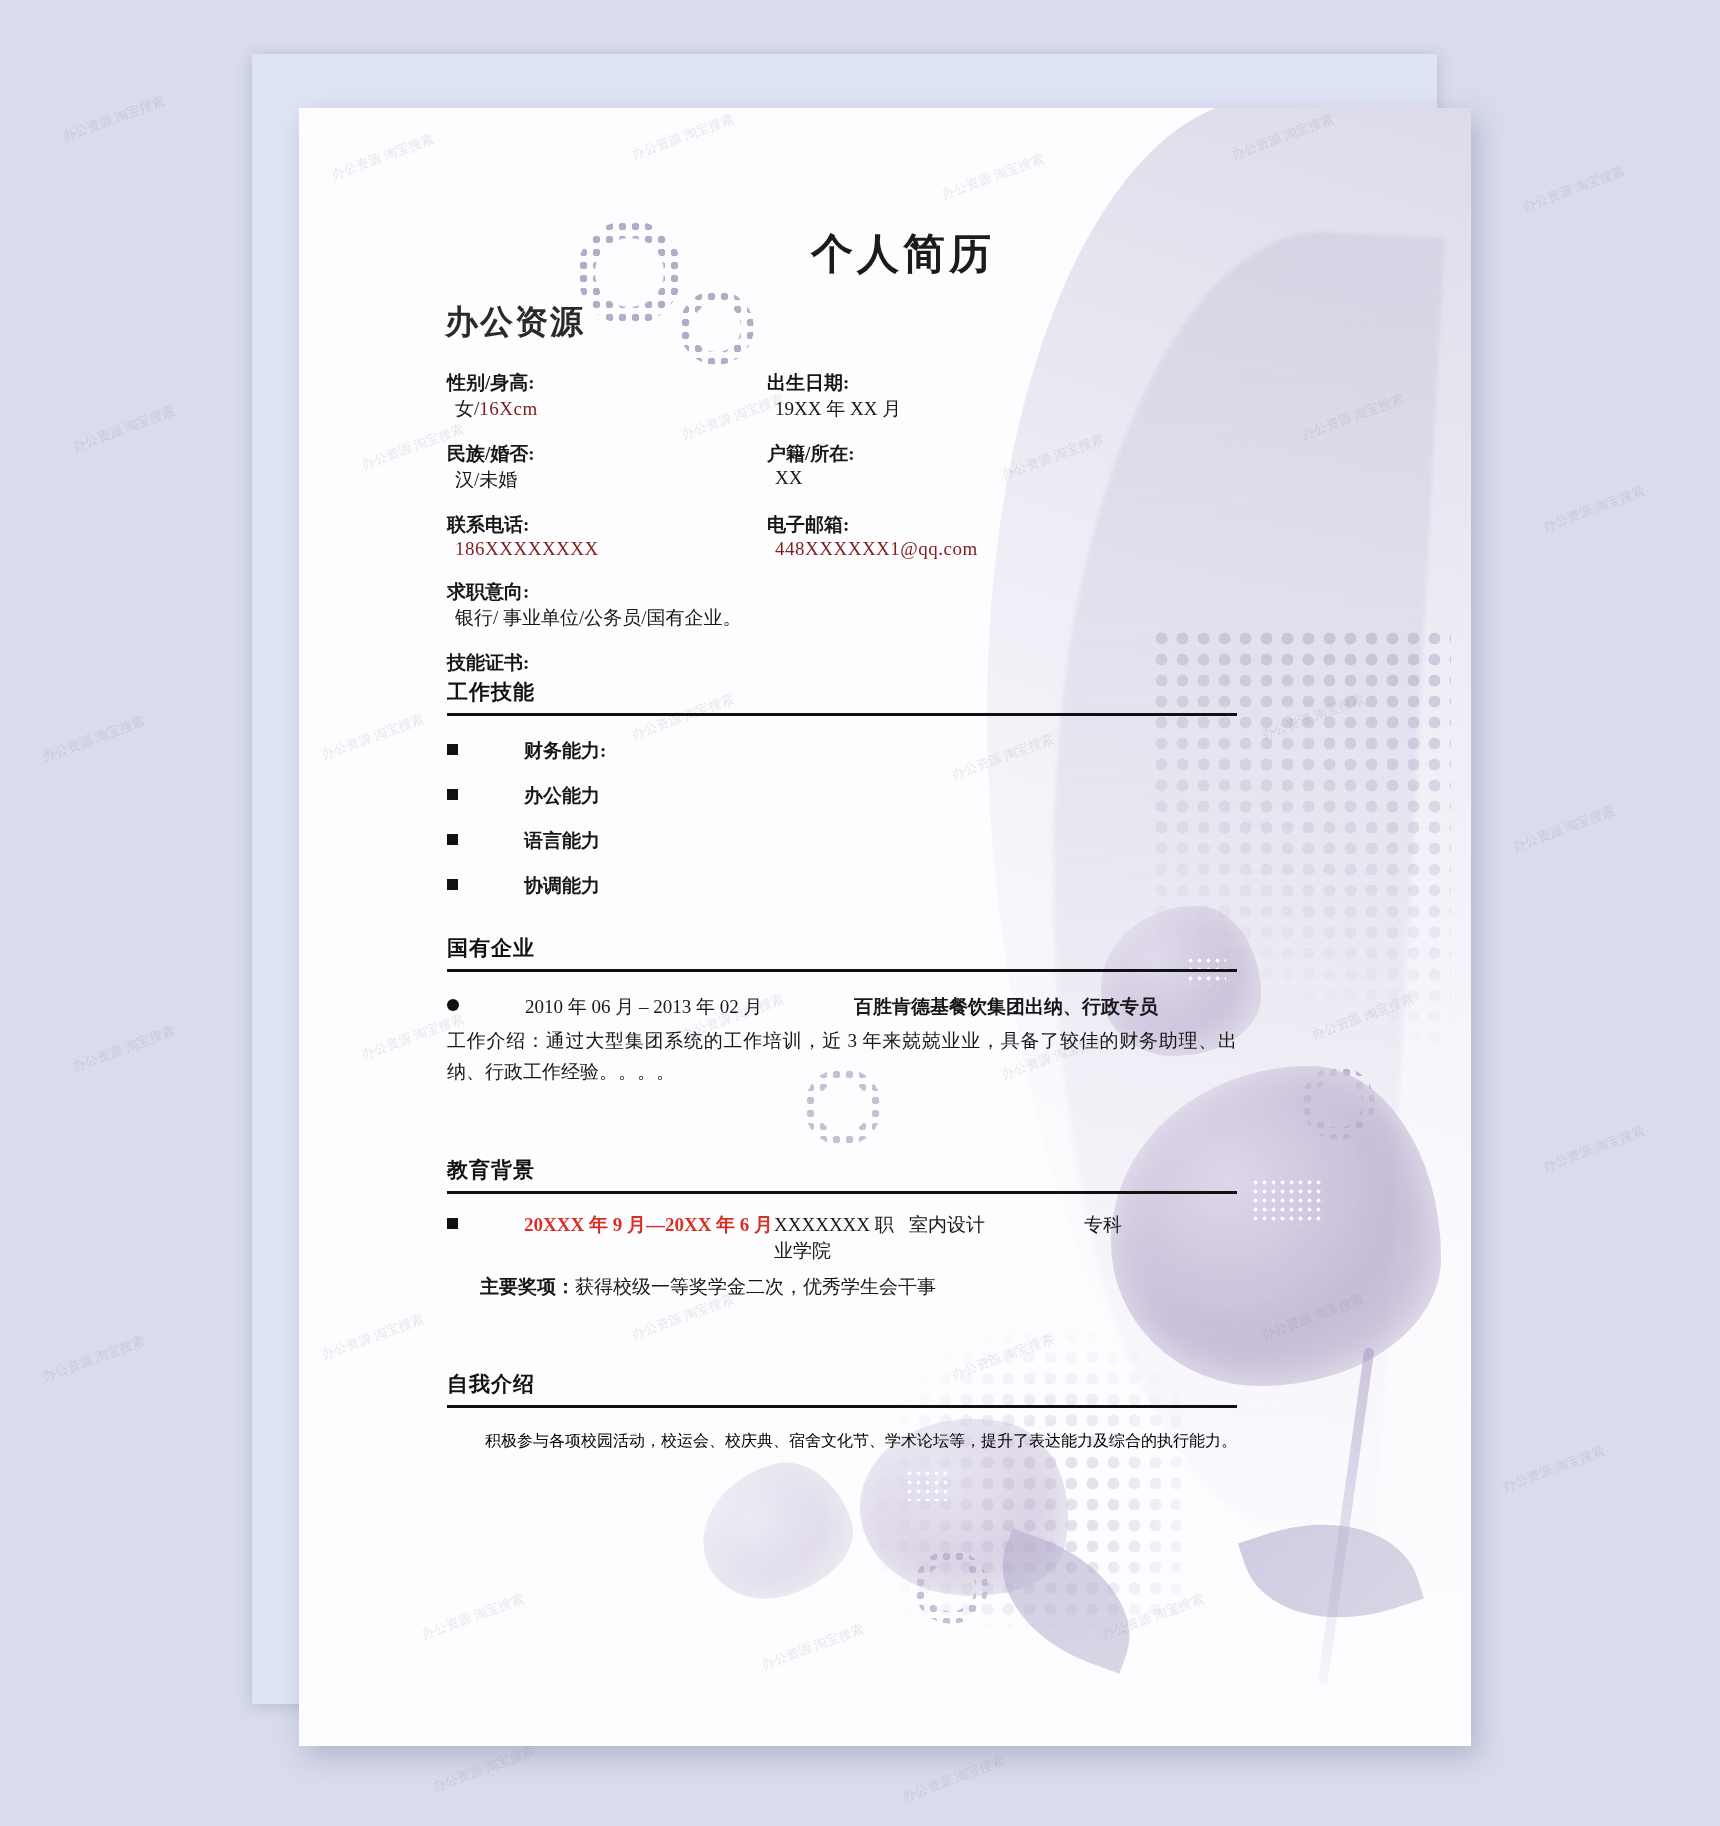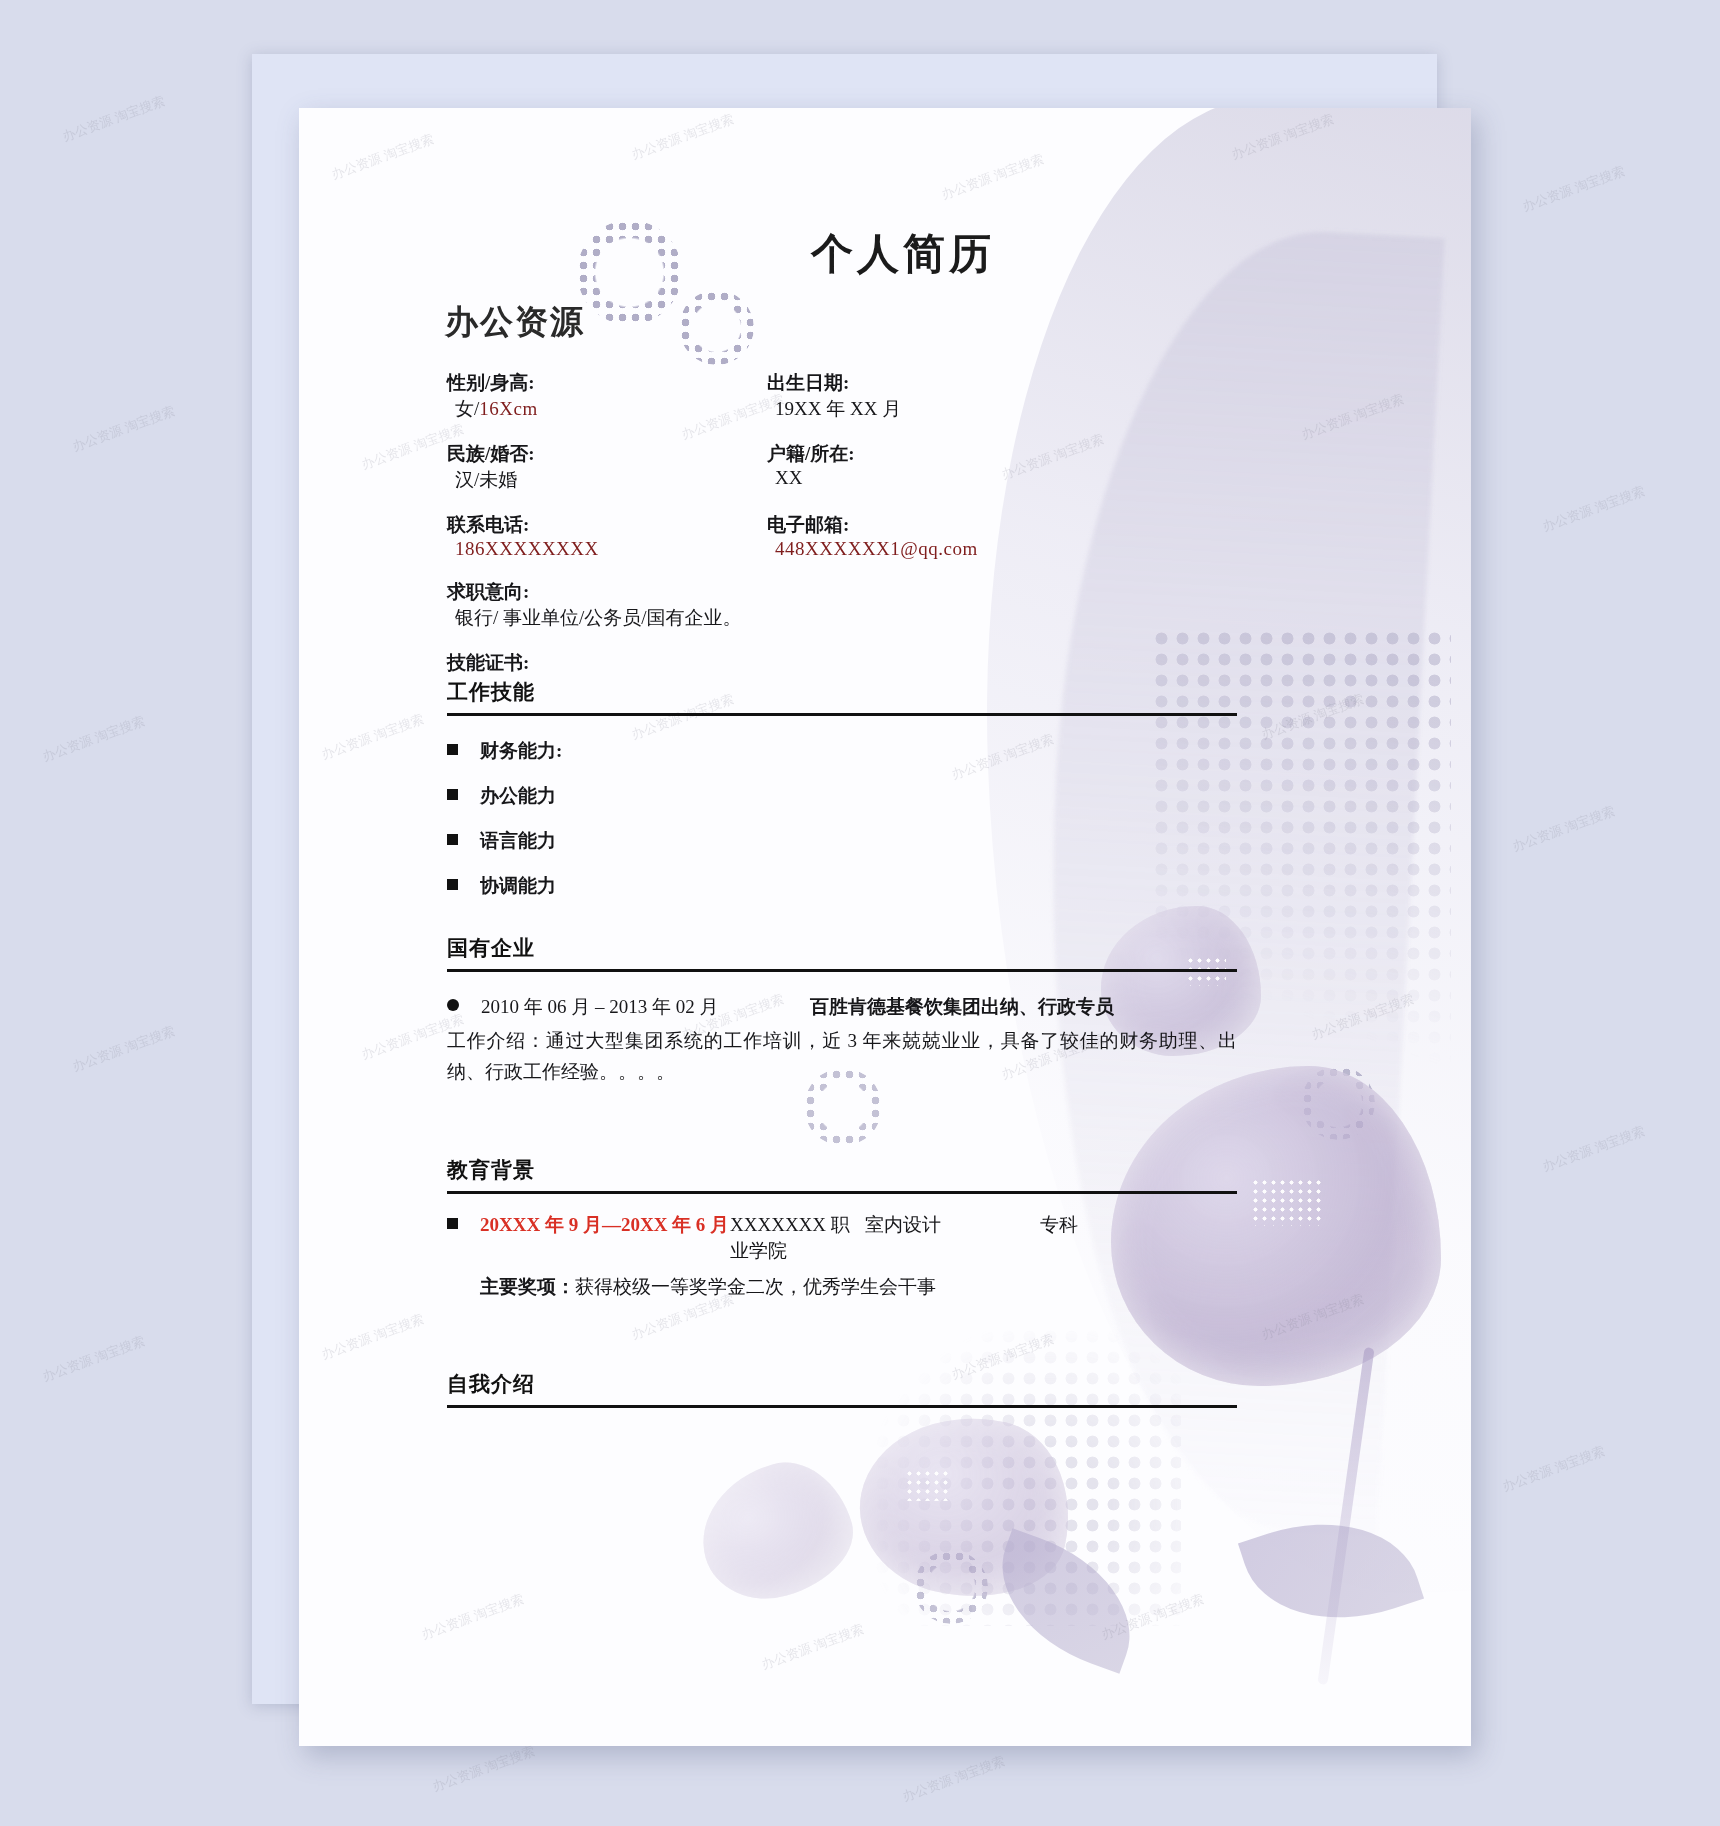--- a/index.html
+++ b/index.html
@@ -199,20 +199,21 @@
     letter-spacing: 1px;
     padding-bottom: 7px;
     border-bottom: 3px solid #111;
   }
   .sec-body { margin-top: 22px; font-size: 19px; color: #17171a; }
 
   .bullet-item {
     display: flex;
     align-items: baseline;
     margin-bottom: 19px;
+    gap: 44px;
   }
   .sq {
     width: 11px; height: 11px;
     background: #111;
     margin-right: 22px;
     flex: none;
     transform: translateY(-2px);
   }
   .dot {
     width: 12px; height: 12px;
@@ -392,20 +393,21 @@
             </span>
           </div>
           <div class="edu-awards">
             <b>主要奖项：</b><span>获得校级一等奖学金二次，优秀学生会干事</span>
           </div>
         </div>
       </div>
 
       <div class="section" style="top: 1262px;">
         <div class="sec-head">自我介绍</div>
+        <div class="intro-para">积极参与各项校园活动，校运会、校庆典、宿舍文化节、学术论坛等，提升了表达能力及综合的执行能力。</div>
       </div>
 
     </div>
 
     <div class="wm-layer">
       <div class="wm" style="left:30px;  top:40px;">办公资源  淘宝搜索</div>
       <div class="wm" style="left:330px; top:20px;">办公资源  淘宝搜索</div>
       <div class="wm" style="left:640px; top:60px;">办公资源  淘宝搜索</div>
       <div class="wm" style="left:930px; top:20px;">办公资源  淘宝搜索</div>
       <div class="wm" style="left:60px;  top:330px;">办公资源  淘宝搜索</div>

